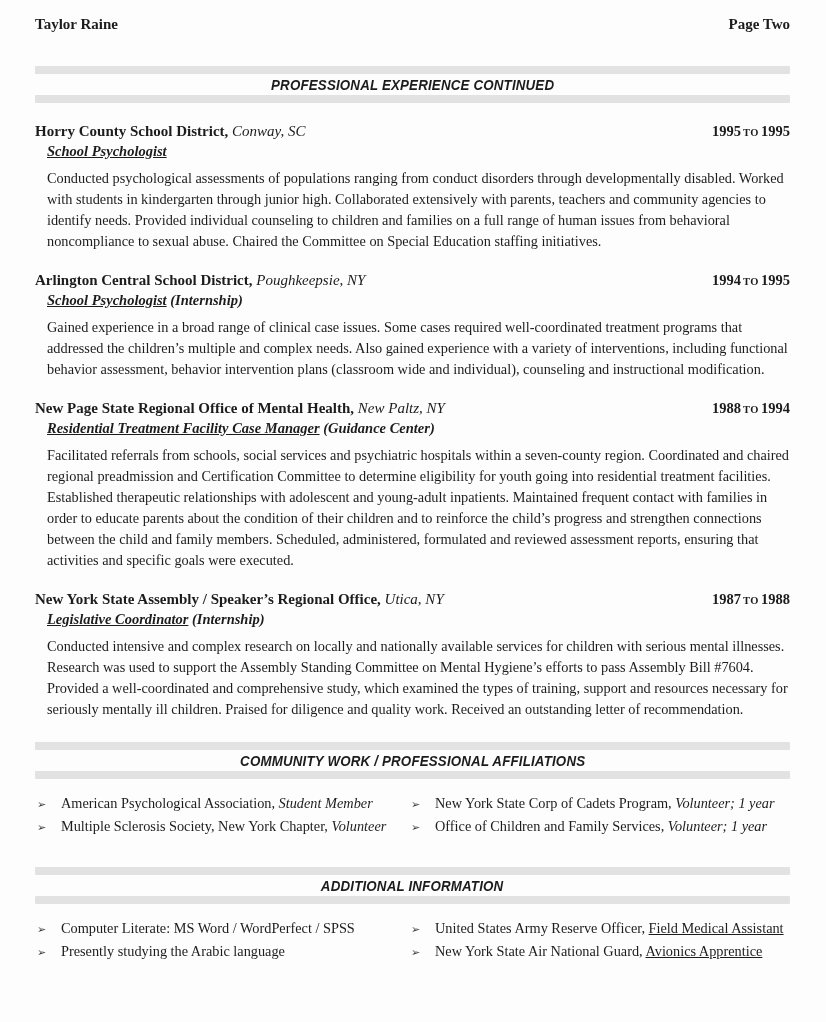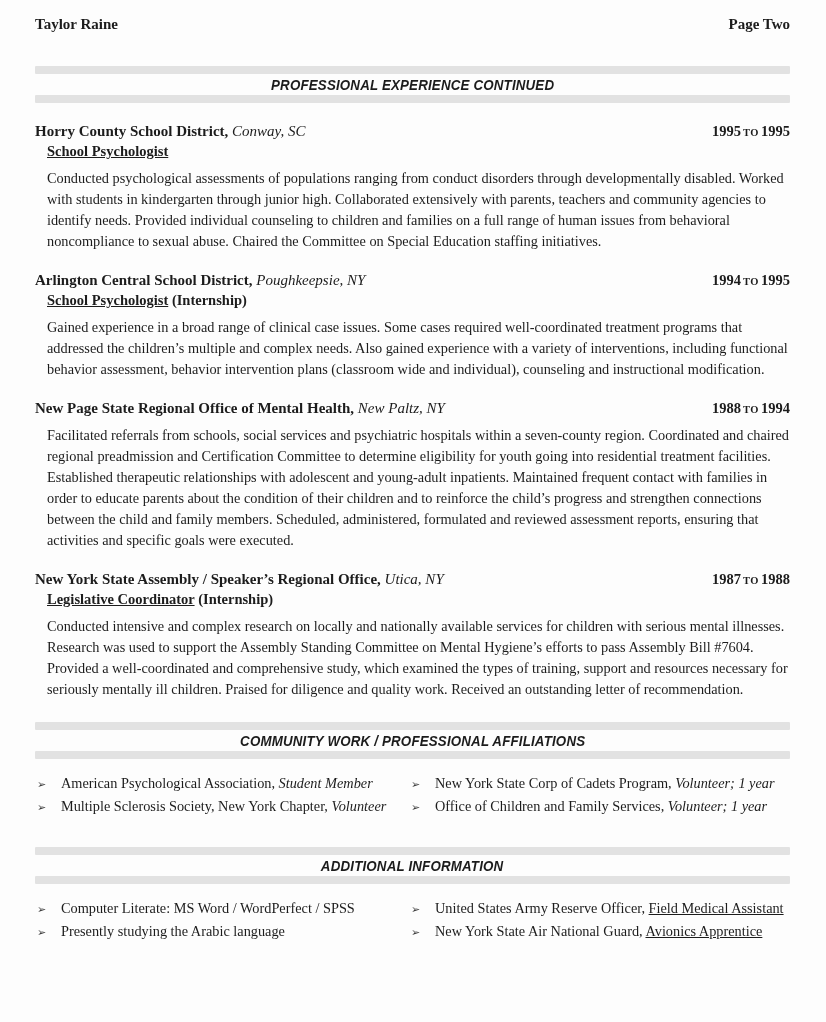--- a/index.html
+++ b/index.html
@@ -64,20 +64,21 @@
   .job-dates { font-size: 14.5px; font-weight: bold; white-space: nowrap; }
   .job-dates .to {
     font-size: 10.5px;
     letter-spacing: 0.5px;
     padding: 0 2px;
   }
   .job-title-line {
     margin: 3px 0 2px 12px;
     font-size: 14.5px;
     font-weight: bold;
+    font-style: italic;
   }
   .job-title-underlined { text-decoration: underline; }
   .job-desc {
     margin: 8px 0 0 12px;
     width: 742px;
     font-size: 14.3px;
     line-height: 21px;
     text-align: left;
   }
 
@@ -140,20 +141,21 @@
     </div>
     <div class="job-title-line"><span class="job-title-underlined">School Psychologist</span><span> (Internship)</span></div>
     <div class="job-desc">Gained experience in a broad range of clinical case issues. Some cases required well-coordinated treatment programs that addressed the children’s multiple and complex needs. Also gained experience with a variety of interventions, including functional behavior assessment, behavior intervention plans (classroom wide and individual), counseling and instructional modification.</div>
   </div>
 
   <div class="job">
     <div class="job-head">
       <span class="company-line"><span class="company-name">New Page State Regional Office of Mental Health,</span> <span class="company-location">New Paltz, NY</span></span>
       <span class="job-dates"><span>1988</span><span class="to">TO</span><span>1994</span></span>
     </div>
+    <div class="job-title-line"><span class="job-title-underlined">Residential Treatment Facility Case Manager</span><span> (Guidance Center)</span></div>
     <div class="job-desc">Facilitated referrals from schools, social services and psychiatric hospitals within a seven-county region. Coordinated and chaired regional preadmission and Certification Committee to determine eligibility for youth going into residential treatment facilities. Established therapeutic relationships with adolescent and young-adult inpatients. Maintained frequent contact with families in order to educate parents about the condition of their children and to reinforce the child’s progress and strengthen connections between the child and family members. Scheduled, administered, formulated and reviewed assessment reports, ensuring that activities and specific goals were executed.</div>
   </div>
 
   <div class="job">
     <div class="job-head">
       <span class="company-line"><span class="company-name">New York State Assembly / Speaker’s Regional Office,</span> <span class="company-location">Utica, NY</span></span>
       <span class="job-dates"><span>1987</span><span class="to">TO</span><span>1988</span></span>
     </div>
     <div class="job-title-line"><span class="job-title-underlined">Legislative Coordinator</span><span> (Internship)</span></div>
     <div class="job-desc">Conducted intensive and complex research on locally and nationally available services for children with serious mental illnesses. Research was used to support the Assembly Standing Committee on Mental Hygiene’s efforts to pass Assembly Bill #7604. Provided a well-coordinated and comprehensive study, which examined the types of training, support and resources necessary for seriously mentally ill children. Praised for diligence and quality work. Received an outstanding letter of recommendation.</div>

